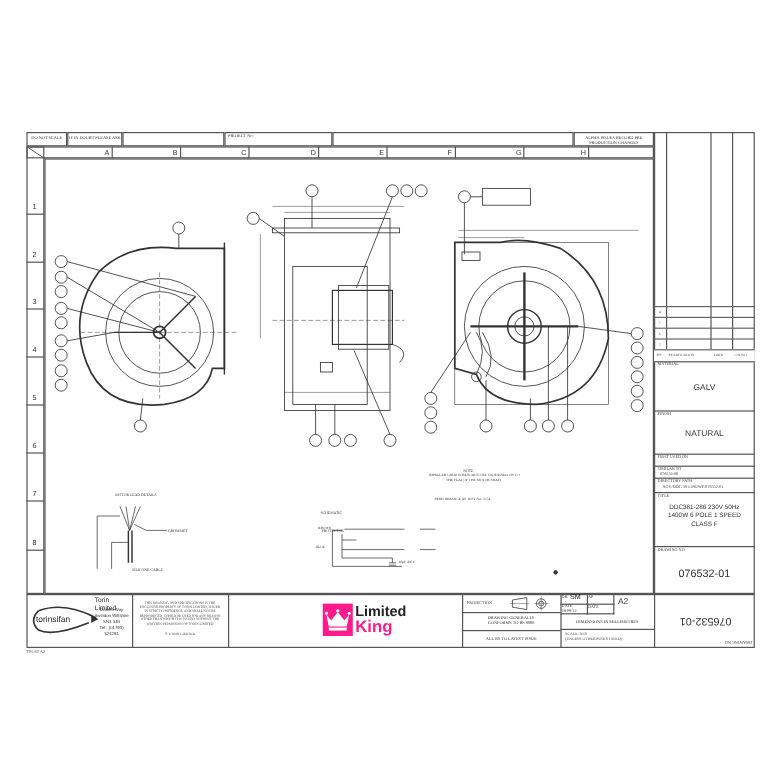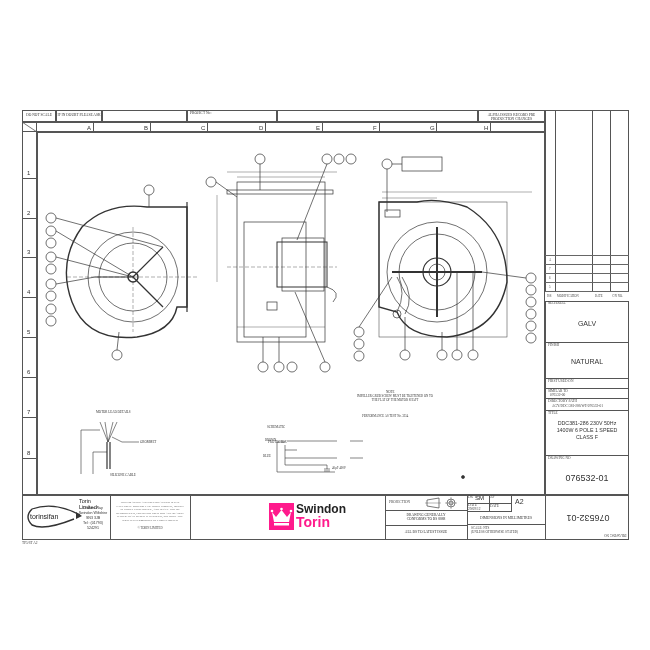--- a/index.html
+++ b/index.html
@@ -156,22 +156,22 @@
 <div class="abs" style="left:190px;top:495px;width:195px;height:45px;border-right:1px solid #555;">
   <div style="position:absolute;left:79px;top:8px;width:25px;height:27px;background:#ff1a8c;">
     <svg width="25" height="27">
       <path d="M3 9 L7 14 L12.5 7 L18 14 L22 9 L20 19 L5 19 Z" fill="#fff"></path>
       <rect x="5" y="20" width="15" height="2.5" fill="#fff"></rect>
       <circle cx="3" cy="8" r="1.3" fill="#fff"></circle>
         <circle cx="12.5" cy="6" r="1.3" fill="#fff"></circle>
         <circle cx="22" cy="8" r="1.3" fill="#fff"></circle>
     </svg>
   </div>
-  <div class="sans" style="position:absolute;left:106px;top:7px;font-size:12px;font-weight:bold;color:#222;">Swindon</div>
-  <div class="sans" style="position:absolute;left:106px;top:19px;font-size:14px;font-weight:bold;color:#ff1a8c;">Torin</div>
+  <div class="sans" style="position:absolute;left:106px;top:7px;font-size:12px;font-weight:bold;color:#222;">Limited</div>
+  <div class="sans" style="position:absolute;left:106px;top:19px;font-size:14px;font-weight:bold;color:#ff1a8c;">King</div>
 </div>
 
 <div class="abs" style="left:385px;top:495px;width:82px;height:45px;border-right:1px solid #555;">
   <div style="position:absolute;left:0;top:0;width:82px;height:15px;border-bottom:1px solid #555;">
     <div class="label" style="left:4px;top:5px;">PROJECTION</div>
     <svg width="40" height="14" style="left:40px;top:1px;">
       <path d="M2 4 L14 2 L14 12 L2 10 Z" fill="none" stroke="#444" stroke-width="0.7"></path>
       <line x1="0" y1="7" x2="16" y2="7" stroke="#444" stroke-width="0.4"></line>
       <circle cx="26" cy="7" r="4" fill="none" stroke="#444" stroke-width="0.7"></circle>
       <circle cx="26" cy="7" r="2" fill="none" stroke="#444" stroke-width="0.7"></circle>

